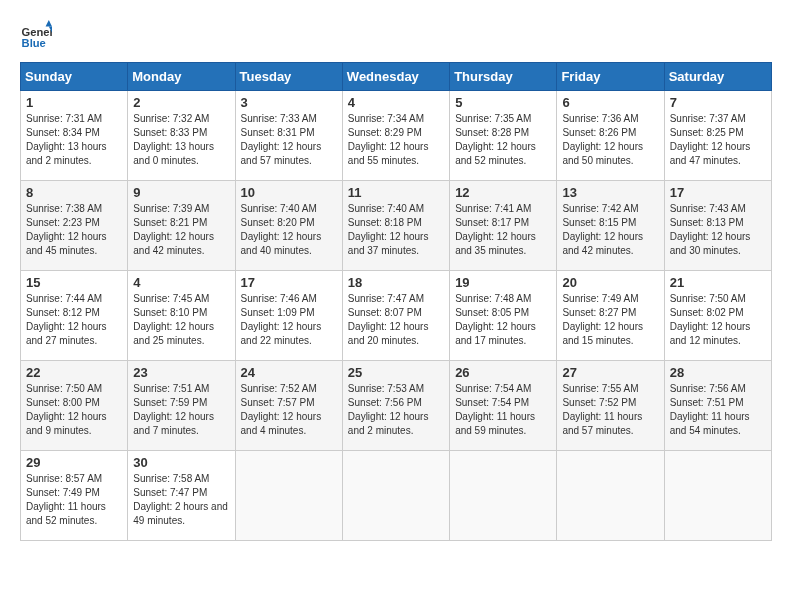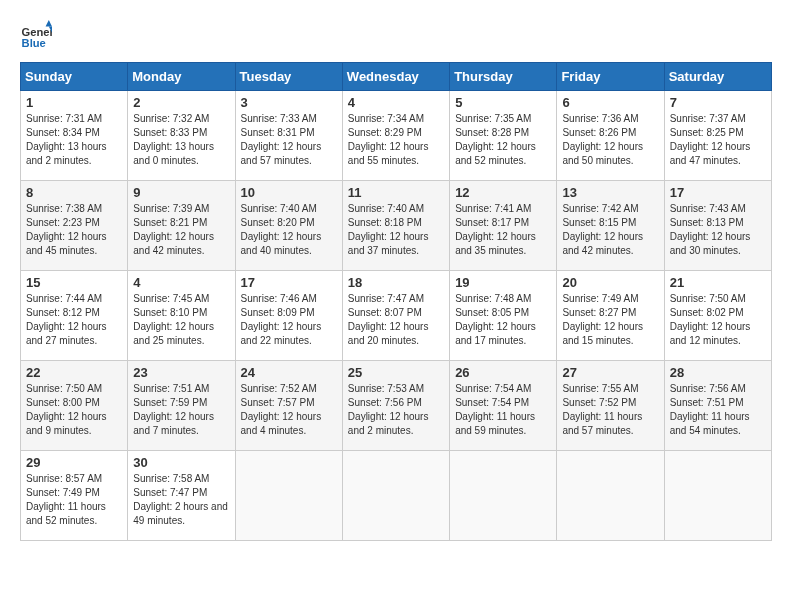--- a/index.html
+++ b/index.html
@@ -245,21 +245,21 @@
         <div class="cell-info">
           <span>Sunrise: 7:45 AM</span><br>
           <span>Sunset: 8:10 PM</span><br>
           <span>Daylight: 12 hours and 25 minutes.</span>
         </div>
       </td>
         <td>
         <span class="day-num">17</span>
         <div class="cell-info">
           <span>Sunrise: 7:46 AM</span><br>
-          <span>Sunset: 8:09 PM</span><br>
+          <span>Sunset: 1:09 PM</span><br>
           <span>Daylight: 12 hours and 22 minutes.</span>
         </div>
       </td>
         <td>
         <span class="day-num">18</span>
         <div class="cell-info">
           <span>Sunrise: 7:47 AM</span><br>
           <span>Sunset: 8:07 PM</span><br>
           <span>Daylight: 12 hours and 20 minutes.</span>
         </div>

